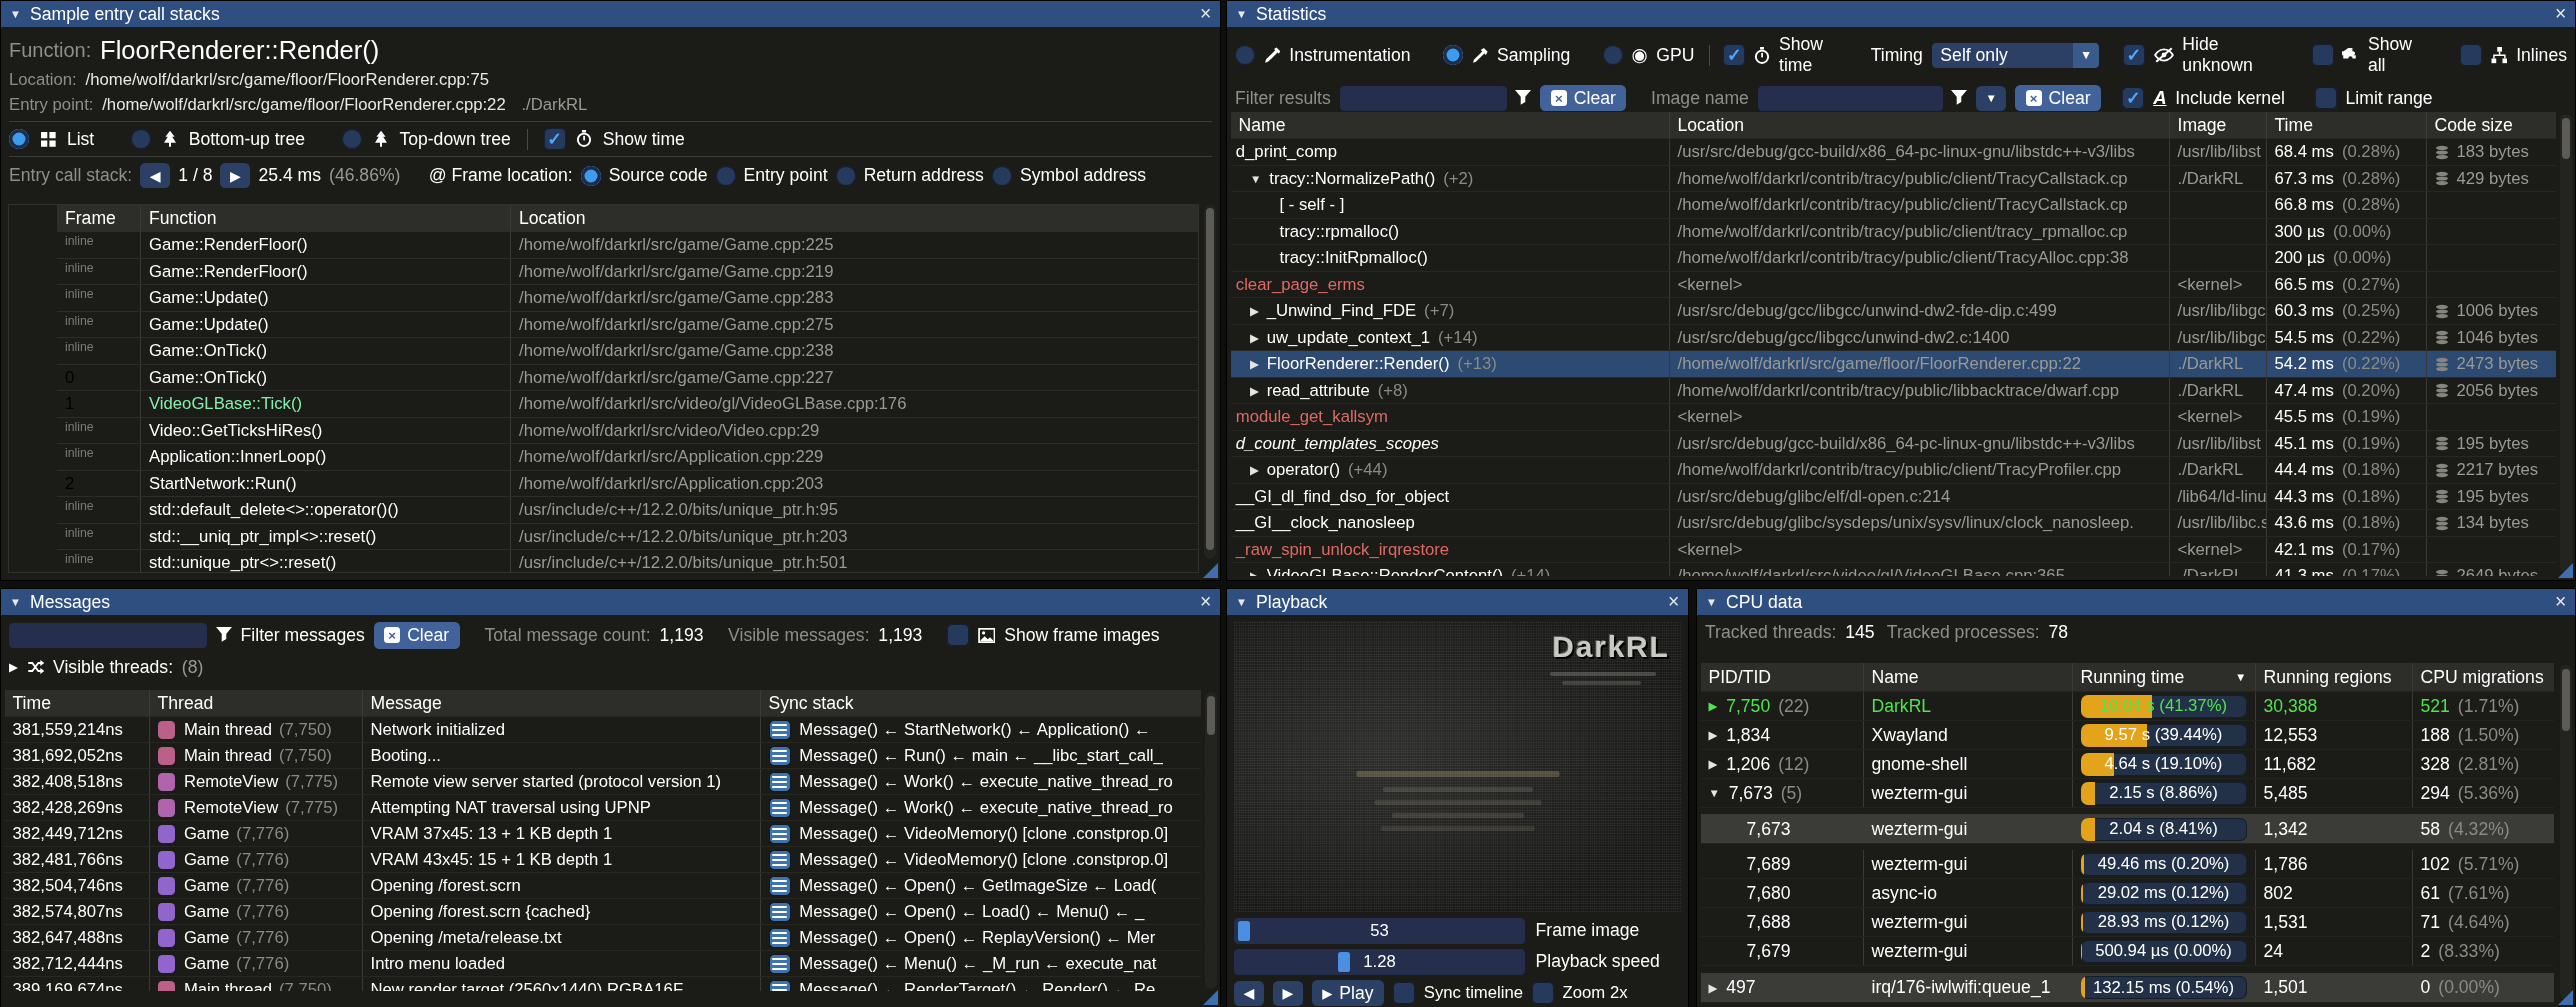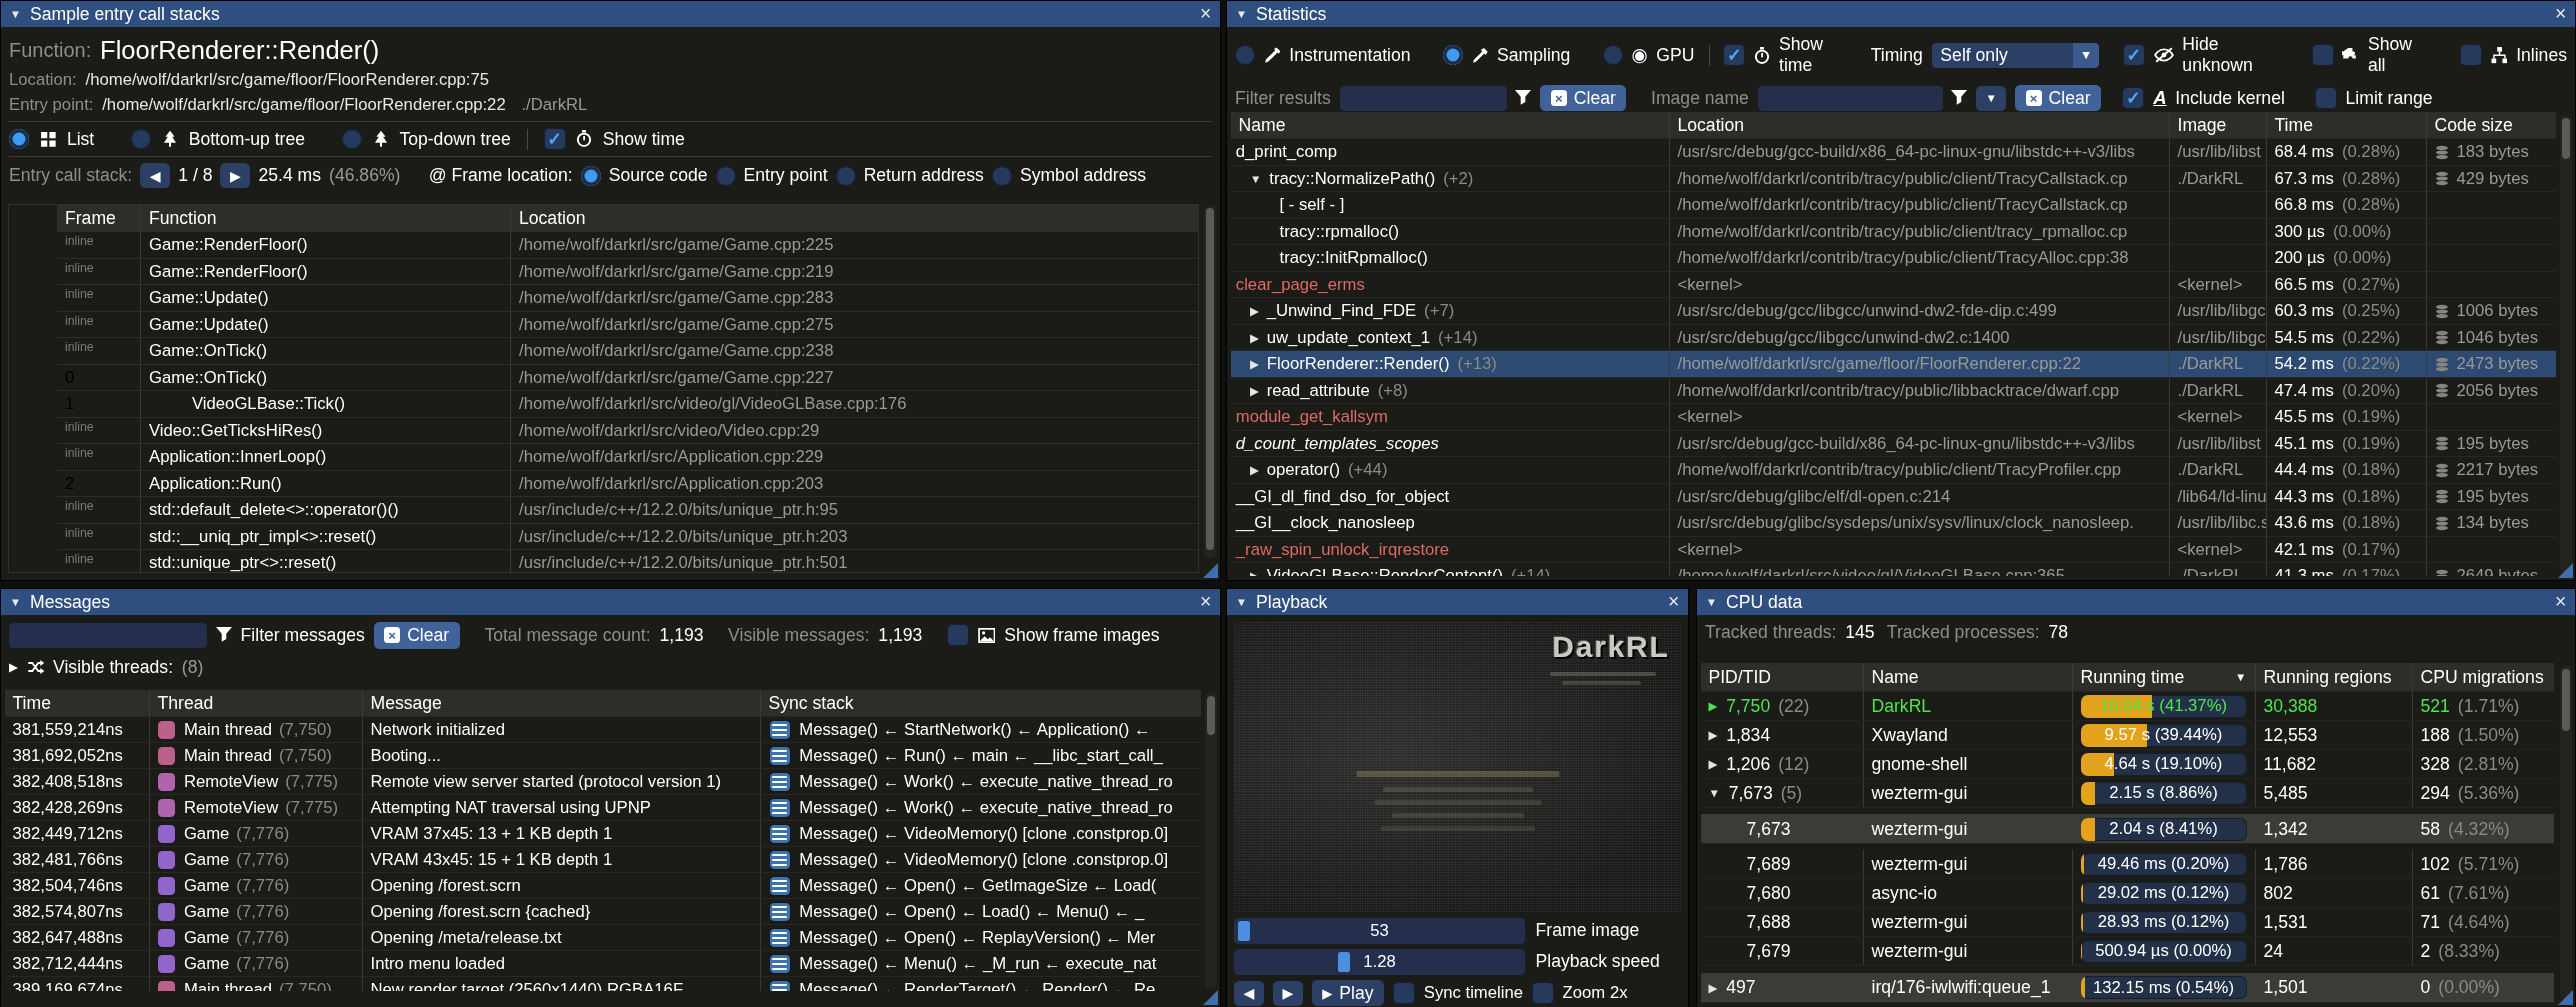--- a/index.html
+++ b/index.html
@@ -197,42 +197,42 @@
 
         <div class="fr-grid" style="font-size:16.7px;">
           <span class="cell">0</span>
           <span class="cell" style="color:#fff;">Game::OnTick()</span>
           <span class="cell dim">/home/wolf/darkrl/src/game/Game.cpp:227</span>
           <span class="cell dim">./DarkRL</span>
         </div>
 
         <div class="fr-grid" style="font-size:16.7px;">
           <span class="cell">1</span>
-          <span class="cell" style="color:#ffffff;margin-left:43px;">VideoGLBase::Tick()</span>
+          <span class="cell" style="color:#86efac;">VideoGLBase::Tick()</span>
           <span class="cell dim">/home/wolf/darkrl/src/video/gl/VideoGLBase.cpp:176</span>
           <span class="cell dim">./DarkRL</span>
         </div>
 
         <div class="fr-grid" style="font-size:16.7px;">
           <span class="cell inl">inline</span>
           <span class="cell" style="color:#fff;">Video::GetTicksHiRes()</span>
           <span class="cell dim">/home/wolf/darkrl/src/video/Video.cpp:29</span>
           <span class="cell dim">./DarkRL</span>
         </div>
 
         <div class="fr-grid" style="font-size:16.7px;">
           <span class="cell inl">inline</span>
           <span class="cell" style="color:#fff;">Application::InnerLoop()</span>
           <span class="cell dim">/home/wolf/darkrl/src/Application.cpp:229</span>
           <span class="cell dim">./DarkRL</span>
         </div>
 
         <div class="fr-grid" style="font-size:16.7px;">
           <span class="cell">2</span>
-          <span class="cell" style="color:#fff;">Application::Run()</span>
+          <span class="cell" style="color:#fff;">StartNetwork::Run()</span>
           <span class="cell dim">/home/wolf/darkrl/src/Application.cpp:203</span>
           <span class="cell dim">./DarkRL</span>
         </div>
 
         <div class="fr-grid" style="font-size:16.7px;">
           <span class="cell inl">inline</span>
           <span class="cell" style="color:#fff;">std::default_delete&lt;&gt;::operator()()</span>
           <span class="cell dim">/usr/include/c++/12.2.0/bits/unique_ptr.h:95</span>
           <span class="cell dim">./DarkRL</span>
         </div>

